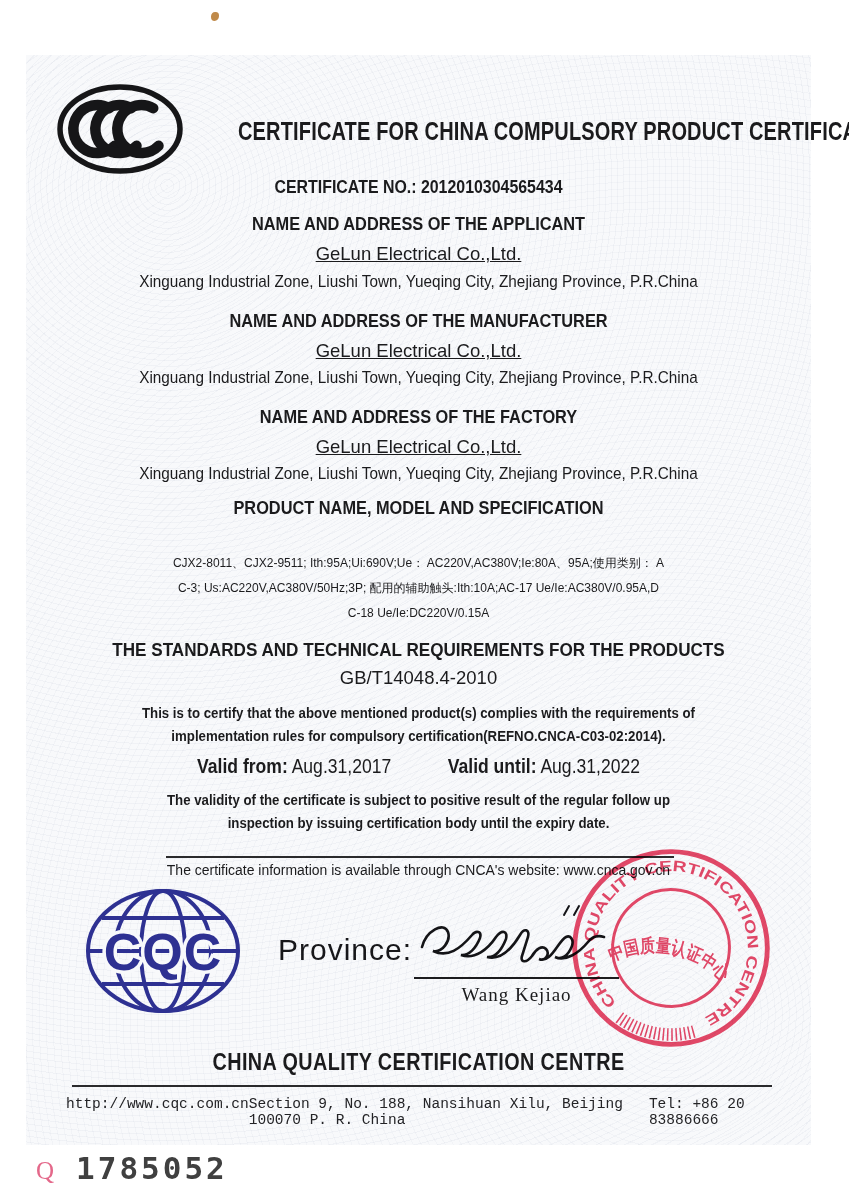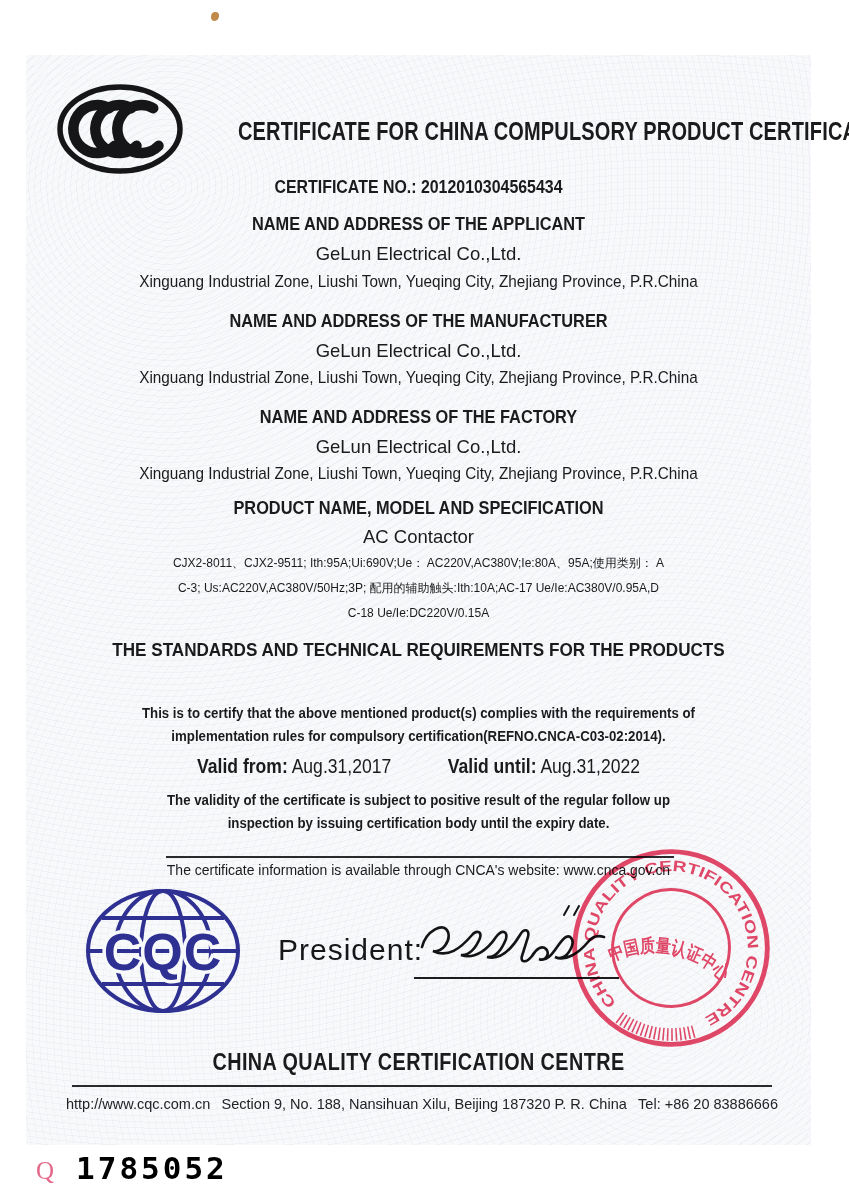--- a/index.html
+++ b/index.html
@@ -22,21 +22,21 @@
   .abs { position:absolute; left:0; width:100%; text-align:center; }
   .nowrap { white-space:nowrap; }
   .sx80 { transform:scaleX(.80); transform-origin:50% 50%; }
   .sx86 { transform:scaleX(.86); transform-origin:50% 50%; }
   .sx90 { transform:scaleX(.90); transform-origin:50% 50%; }
   .b { font-weight:bold; }
 
   .title     { top:62px; left:150px; width:620px; font-size:25px; font-weight:bold; letter-spacing:.2px; }
   .certno    { top:121px; font-size:18.5px; }
   .h-sec     { font-size:19px; }
-  .name-line { font-size:18.5px; }
+  .name-line { font-size:18.5px;text-decoration:underline; }
   .addr-line { font-size:17px; }
   .spec      { font-size:12px; line-height:25px; }
   .gbline    { font-size:18.5px; }
   .para      { font-size:15.4px; line-height:23px; font-weight:bold; }
   .plain     { font-weight:normal; }
 
   .valid-row { top:700px; font-size:19.5px; }
   .valid-row .lbl { font-weight:bold; }
   .valid-row .gap { display:inline-block; width:52px; }
 
@@ -50,26 +50,26 @@
   .sig-block { position:absolute; left:388px; top:846px; width:205px; text-align:center; }
   .sig-line  { border-bottom:2.2px solid #1c1c1e; margin-top:-4px; }
   .sig-name  { font-family:"Liberation Serif", serif; font-size:19px; margin-top:5px; letter-spacing:1px; }
 
   .stamp { position:absolute; left:538px; top:786px; width:214px; height:214px;
            mix-blend-mode:multiply; opacity:.92; }
 
   .f-org  { top:994px; font-size:23px; letter-spacing:.5px; }
   .f-rule { position:absolute; top:1030px; left:46px; width:700px; border-top:2.2px solid #2a2a2c; }
   .f-row  { position:absolute; top:1041px; left:40px; width:712px; display:flex;
-            justify-content:space-between; align-items:baseline; font-size:14.5px; color:#232326; }
+            justify-content:space-between; align-items:baseline; font-size:14.5px; color:#232326;font-family:Liberation Mono, monospace; }
 
   .serial { position:absolute; left:36px; top:1150px; display:flex; align-items:baseline; }
   .serial-q { font-family:"Liberation Serif", serif; font-size:25px; color:#e4688a; margin-right:22px; }
   .serial-digits { font-family:"DejaVu Sans Mono", monospace; font-weight:bold; font-size:31px;
-                   letter-spacing:3px; color:#000000; }
+                   letter-spacing:3px; color:#404040; }
 </style>
 </head>
 <body>
 
 <div class="page">
   <div class="speck"></div>
 
   <div class="sheet">
 
     <svg class="ccc-logo" width="128" height="92" viewBox="0 0 128 92">
@@ -94,28 +94,28 @@
 
     <div class="abs h-sec nowrap b sx86" style="top:255px">NAME AND ADDRESS OF THE MANUFACTURER</div>
     <div class="abs name-line nowrap" style="top:285px">GeLun Electrical Co.,Ltd.</div>
     <div class="abs addr-line nowrap sx90" style="top:313px">Xinguang Industrial Zone, Liushi Town, Yueqing City, Zhejiang Province, P.R.China</div>
 
     <div class="abs h-sec nowrap b sx86" style="top:351px">NAME AND ADDRESS OF THE FACTORY</div>
     <div class="abs name-line nowrap" style="top:381px">GeLun Electrical Co.,Ltd.</div>
     <div class="abs addr-line nowrap sx90" style="top:409px">Xinguang Industrial Zone, Liushi Town, Yueqing City, Zhejiang Province, P.R.China</div>
 
     <div class="abs h-sec nowrap b sx86" style="top:442px">PRODUCT NAME, MODEL AND SPECIFICATION</div>
-    <div class="abs name-line nowrap" style="top:471px">AC Contactor</div>
     <div class="abs spec" style="top:496px">
       <div class="nowrap">CJX2-8011、CJX2-9511;  Ith:95A;Ui:690V;Ue： AC220V,AC380V;Ie:80A、95A;使用类别： A</div>
       <div class="nowrap">C-3;  Us:AC220V,AC380V/50Hz;3P;  配用的辅助触头:Ith:10A;AC-17  Ue/Ie:AC380V/0.95A,D</div>
       <div class="nowrap">C-18  Ue/Ie:DC220V/0.15A</div>
     </div>
 
     <div class="abs h-sec nowrap b sx90" style="top:584px">THE STANDARDS AND TECHNICAL REQUIREMENTS FOR THE PRODUCTS</div>
+    <div class="abs gbline nowrap" style="top:612px">GB/T14048.4-2010</div>
 
     <div class="abs para sx86" style="top:646px">
       <div class="nowrap">This is to certify that the above mentioned product(s) complies with the requirements of</div>
       <div class="nowrap">implementation rules for compulsory certification(REFNO.CNCA-C03-02:2014).</div>
     </div>
 
     <div class="abs valid-row nowrap sx90">
       <span class="lbl">Valid from:</span>
       <span class="plain">Aug.31,2017</span>
       <span class="gap"></span>
@@ -137,33 +137,34 @@
         <ellipse cx="79" cy="64" rx="75" ry="60"></ellipse>
         <ellipse cx="79" cy="64" rx="48" ry="60"></ellipse>
         <ellipse cx="79" cy="64" rx="22" ry="60"></ellipse>
         <path d="M 18,31 H 140"></path>
         <path d="M 5,64 H 153"></path>
         <path d="M 18,97 H 140"></path>
       </g>
       <text x="79" y="83" text-anchor="middle" font-size="52" font-weight="bold" font-family="Liberation Sans, sans-serif" letter-spacing="1" fill="#2e3192" stroke="#f8f9fb" stroke-width="7" paint-order="stroke">CQC</text>
     </svg>
 
-    <div class="president">President:</div>
+    <div class="president">Province:</div>
     <div class="sig-block">
       <svg width="205" height="76" viewBox="0 0 205 76">
         <path d="M 8,46 C 12,30 30,20 34,31 C 37,40 28,52 19,50
                  C 34,57 46,48 58,34 C 62,29 68,30 66,37 C 62,47 55,55 47,54
                  C 61,59 74,48 82,36 C 88,28 94,30 92,38 C 88,48 82,57 73,56
                  C 88,60 100,44 106,34 C 110,27 116,28 114,36 L 108,55
                  C 106,61 112,63 118,55 C 122,48 128,44 132,48 C 136,52 132,61 125,58
                  C 137,63 144,40 152,36 C 156,34 160,38 158,45 C 154,55 148,59 141,56
                  C 151,61 165,52 174,41 C 178,36 184,34 190,36" fill="none" stroke="#141417" stroke-width="2.6" stroke-linecap="round"></path>
         <path d="M 150,14 L 155,5 M 160,14 L 165,5" fill="none" stroke="#141417" stroke-width="2" stroke-linecap="round"></path>
       </svg>
       <div class="sig-line"></div>
+      <div class="sig-name">Wang Kejiao</div>
     </div>
 
     <svg class="stamp" viewBox="0 0 220 220">
       <g transform="translate(110,110) rotate(10)">
         <circle r="99" fill="none" stroke="#e6395c" stroke-width="5"></circle>
         <circle r="60" fill="none" stroke="#e6395c" stroke-width="3"></circle>
         <defs>
           <path id="sealArcEn" d="M -45.3,64.7 A 79 79 0 1 1 45.3,64.7" fill="none"></path>
           <path id="sealArcCn" d="M -58,24 A 100 100 0 0 1 58,24" fill="none"></path>
         </defs>
@@ -174,21 +175,21 @@
           <textPath href="#sealArcCn" textLength="124" lengthAdjust="spacingAndGlyphs">中国质量认证中心</textPath>
         </text>
         <path d="M -40,79.5 A 89 89 0 0 0 40,79.5" fill="none" stroke="#e6395c" stroke-width="13" stroke-dasharray="1.6 2.8"></path>
       </g>
     </svg>
 
     <div class="abs f-org nowrap b sx86">CHINA QUALITY CERTIFICATION CENTRE</div>
     <div class="f-rule"></div>
     <div class="f-row">
       <span>http://www.cqc.com.cn</span>
-      <span>Section 9,  No. 188, Nansihuan Xilu, Beijing  187320 P. R. China</span>
+      <span>Section 9,  No. 188, Nansihuan Xilu, Beijing  100070 P. R. China</span>
       <span>Tel: +86 20 83886666</span>
     </div>
   </div>
 
   <div class="serial">
     <span class="serial-q">Q</span>
     <span class="serial-digits">1785052</span>
   </div>
 </div>
 

